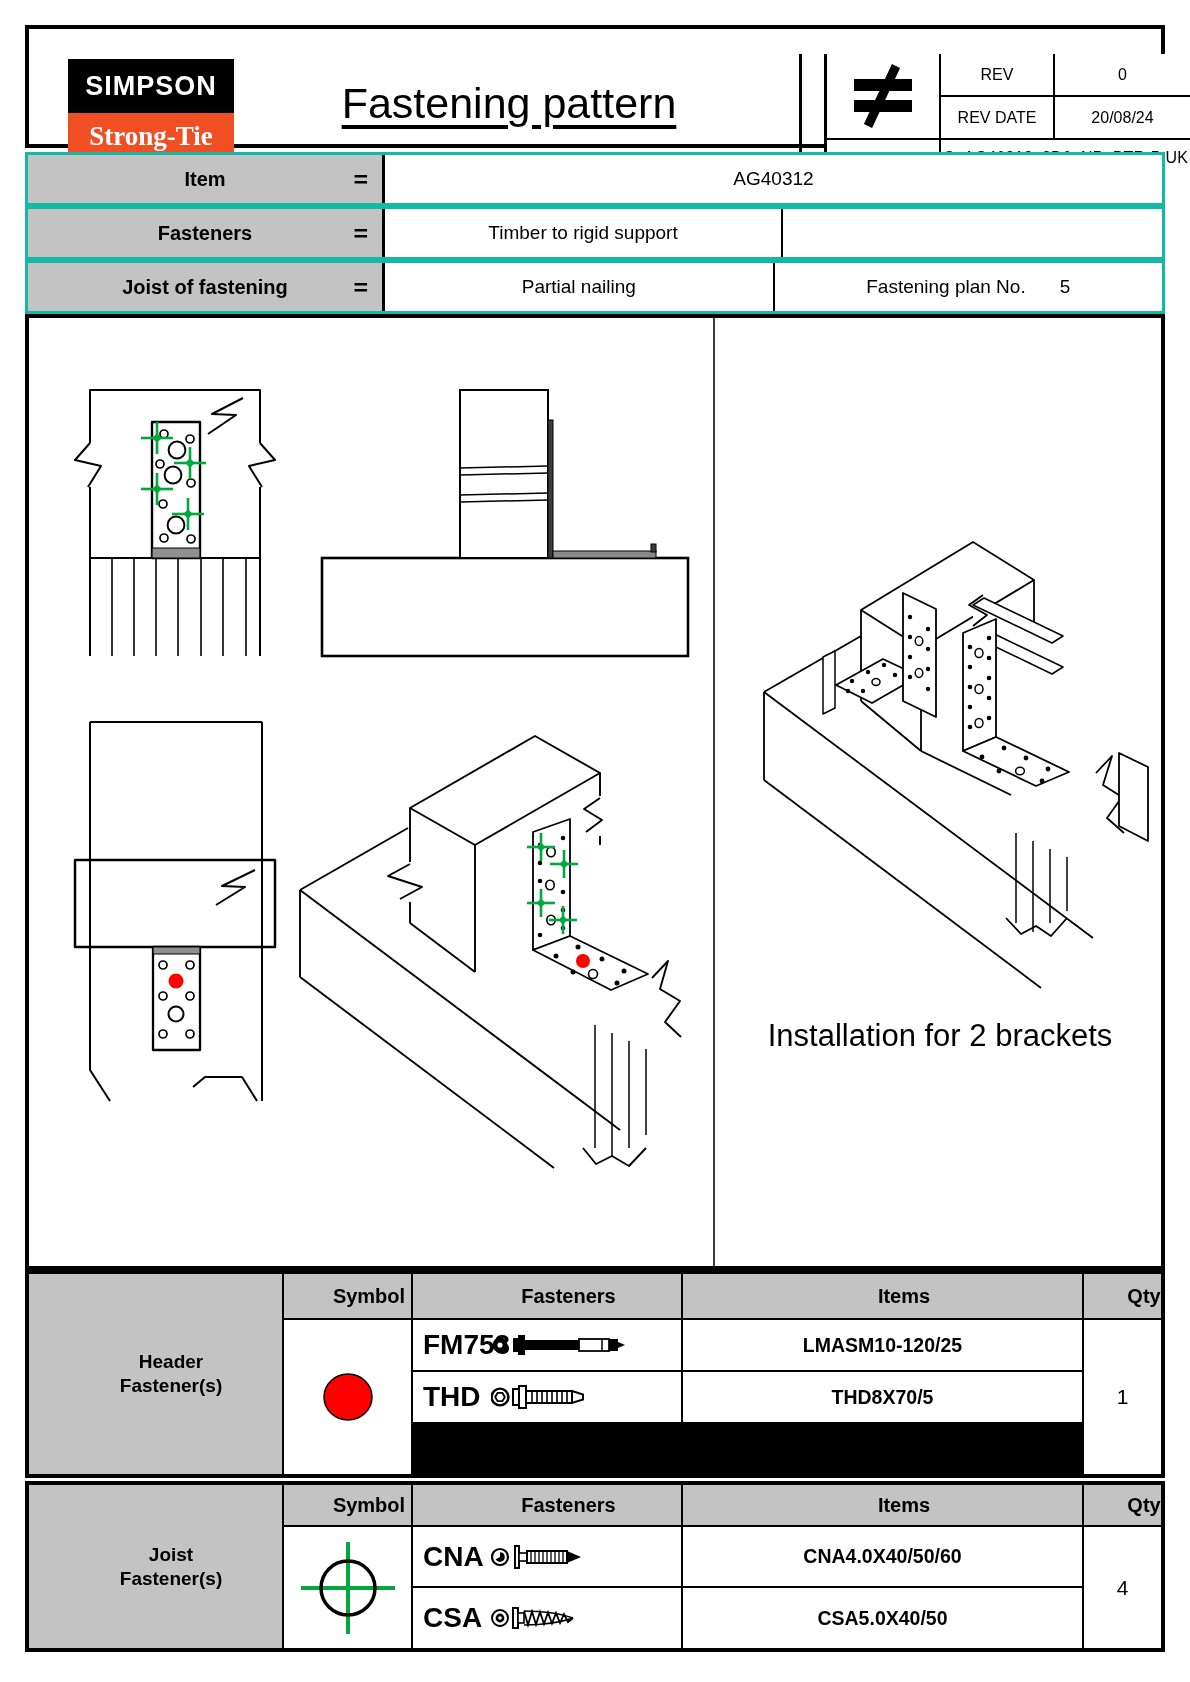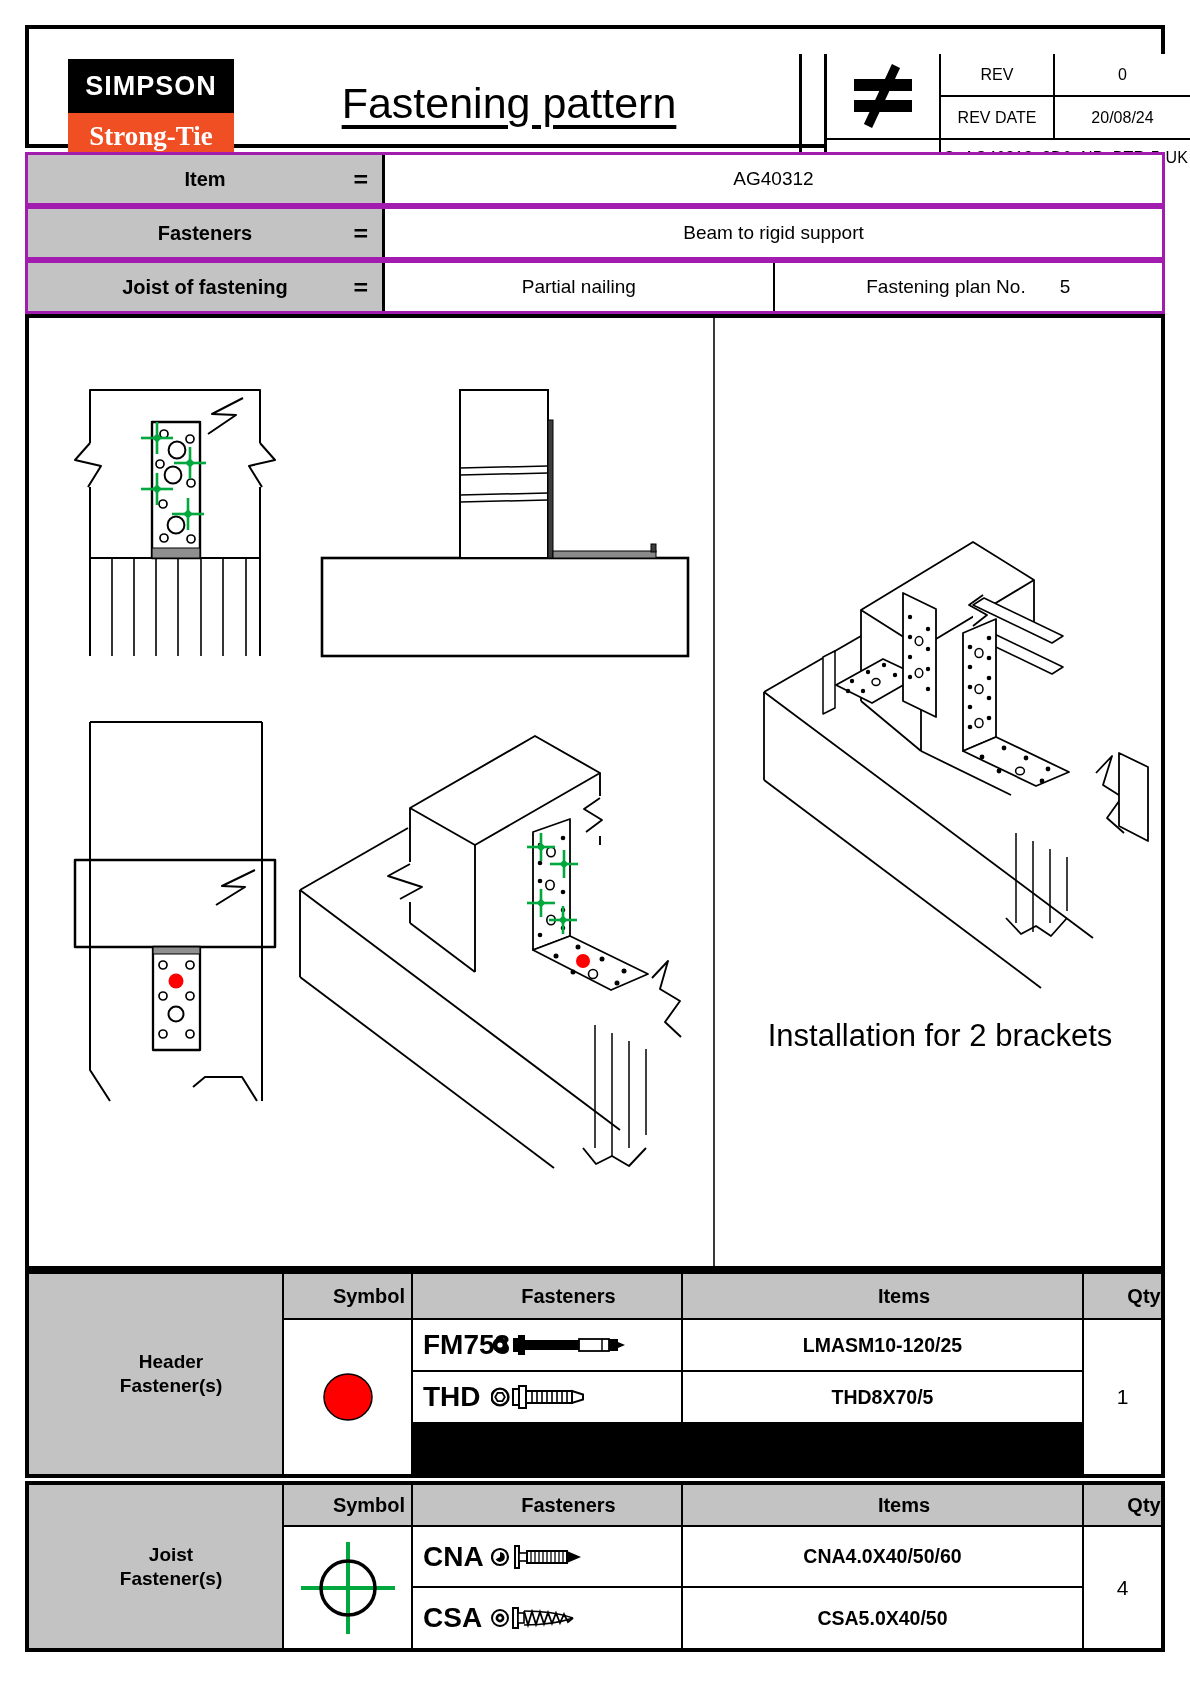--- a/index.html
+++ b/index.html
@@ -17,21 +17,21 @@
   .title{left:210px;top:50px;width:540px;text-align:center;font-size:43px;
          text-decoration:underline;text-underline-offset:7px;white-space:nowrap;}
   .hdr-vline{left:770px;top:25px;width:3px;height:120px;background:#000;}
   .revtbl{left:795px;top:25px;width:366px;height:121px;display:grid;
           grid-template-columns:112px 112px 1fr;grid-template-rows:41px 41px 1fr;
           background:#000;gap:2px;border-left:3px solid #000;box-sizing:border-box;}
   .revtbl>div{background:#fff;display:flex;align-items:center;justify-content:center;font-size:16px;}
   .neq-cell{grid-row:1/span 2;}
   .dwg-val{grid-column:2/span 2;font-size:13.5px;letter-spacing:.2px;}
   
-  .inforow{left:25px;width:1140px;height:54px;border:3px solid #a21caf;box-sizing:border-box;
+  .inforow{left:25px;width:1140px;height:54px;border:3px solid #14b8a6;box-sizing:border-box;
            display:flex;background:#fff;}
   .inforow .lab{width:357px;background:var(--gray);border-right:3px solid #000;box-sizing:border-box;
                 position:relative;display:flex;align-items:center;justify-content:center;
                 font-weight:bold;font-size:20px;}
   .inforow .eq{position:absolute;right:14px;font-size:25px;font-weight:900;transform:scaleY(.9);}
   .inforow .val{flex:1;display:flex;align-items:center;justify-content:center;font-size:19px;}
   .inforow .val.split{border-right:2px solid #000;box-sizing:border-box;max-width:398px;}
   .plan-num{margin-left:34px;}
   
   .draw{left:25px;top:314px;width:1140px;height:956px;border:4px solid #000;box-sizing:border-box;
@@ -89,21 +89,21 @@
       <span>Item</span>
       <span class="eq">=</span>
     </div>
     <div class="val">AG40312</div>
   </div>
   <div class="abs inforow" style="top:206px">
     <div class="lab">
       <span>Fasteners</span>
       <span class="eq">=</span>
     </div>
-    <div class="val">Beam to rigid support</div>
+    <div class="val split">Timber to rigid support</div>
   </div>
   <div class="abs inforow" style="top:260px">
     <div class="lab">
       <span>Joist of fastening</span>
       <span class="eq">=</span>
     </div>
     <div class="val split">Partial nailing</div>
     <div class="val">
       <span>Fastening plan No.</span>
       <span class="plan-num">5</span>

